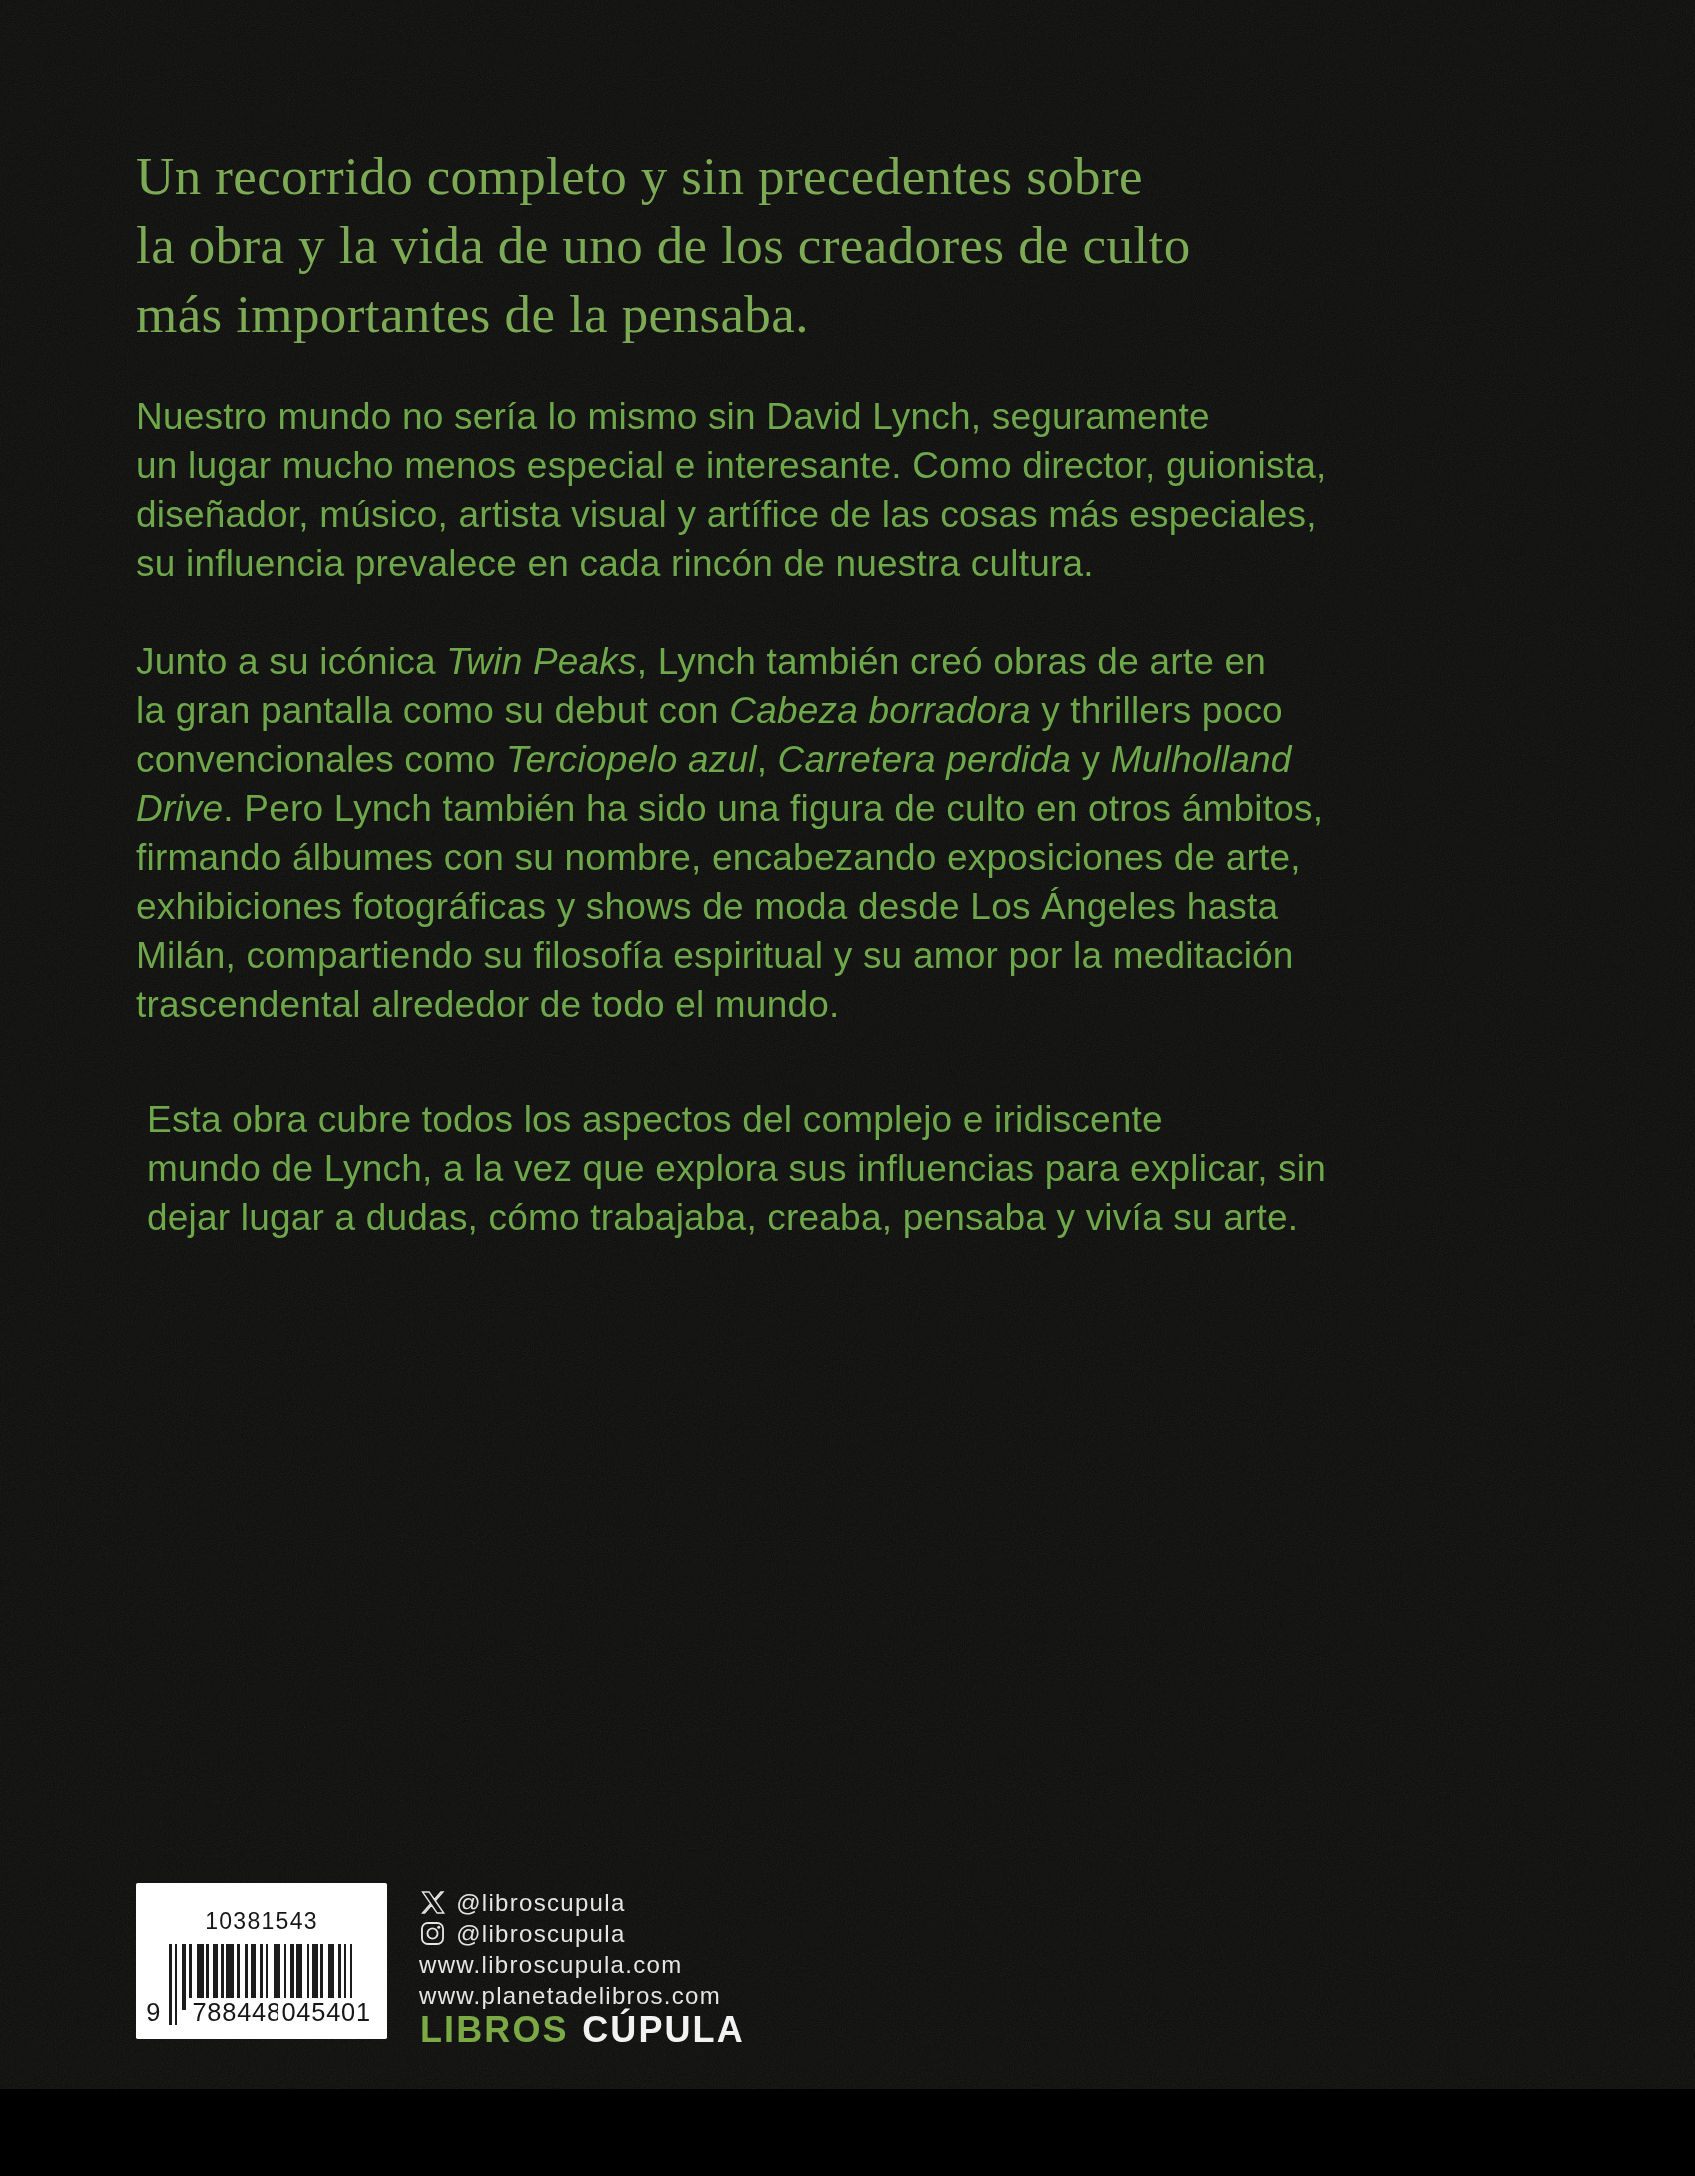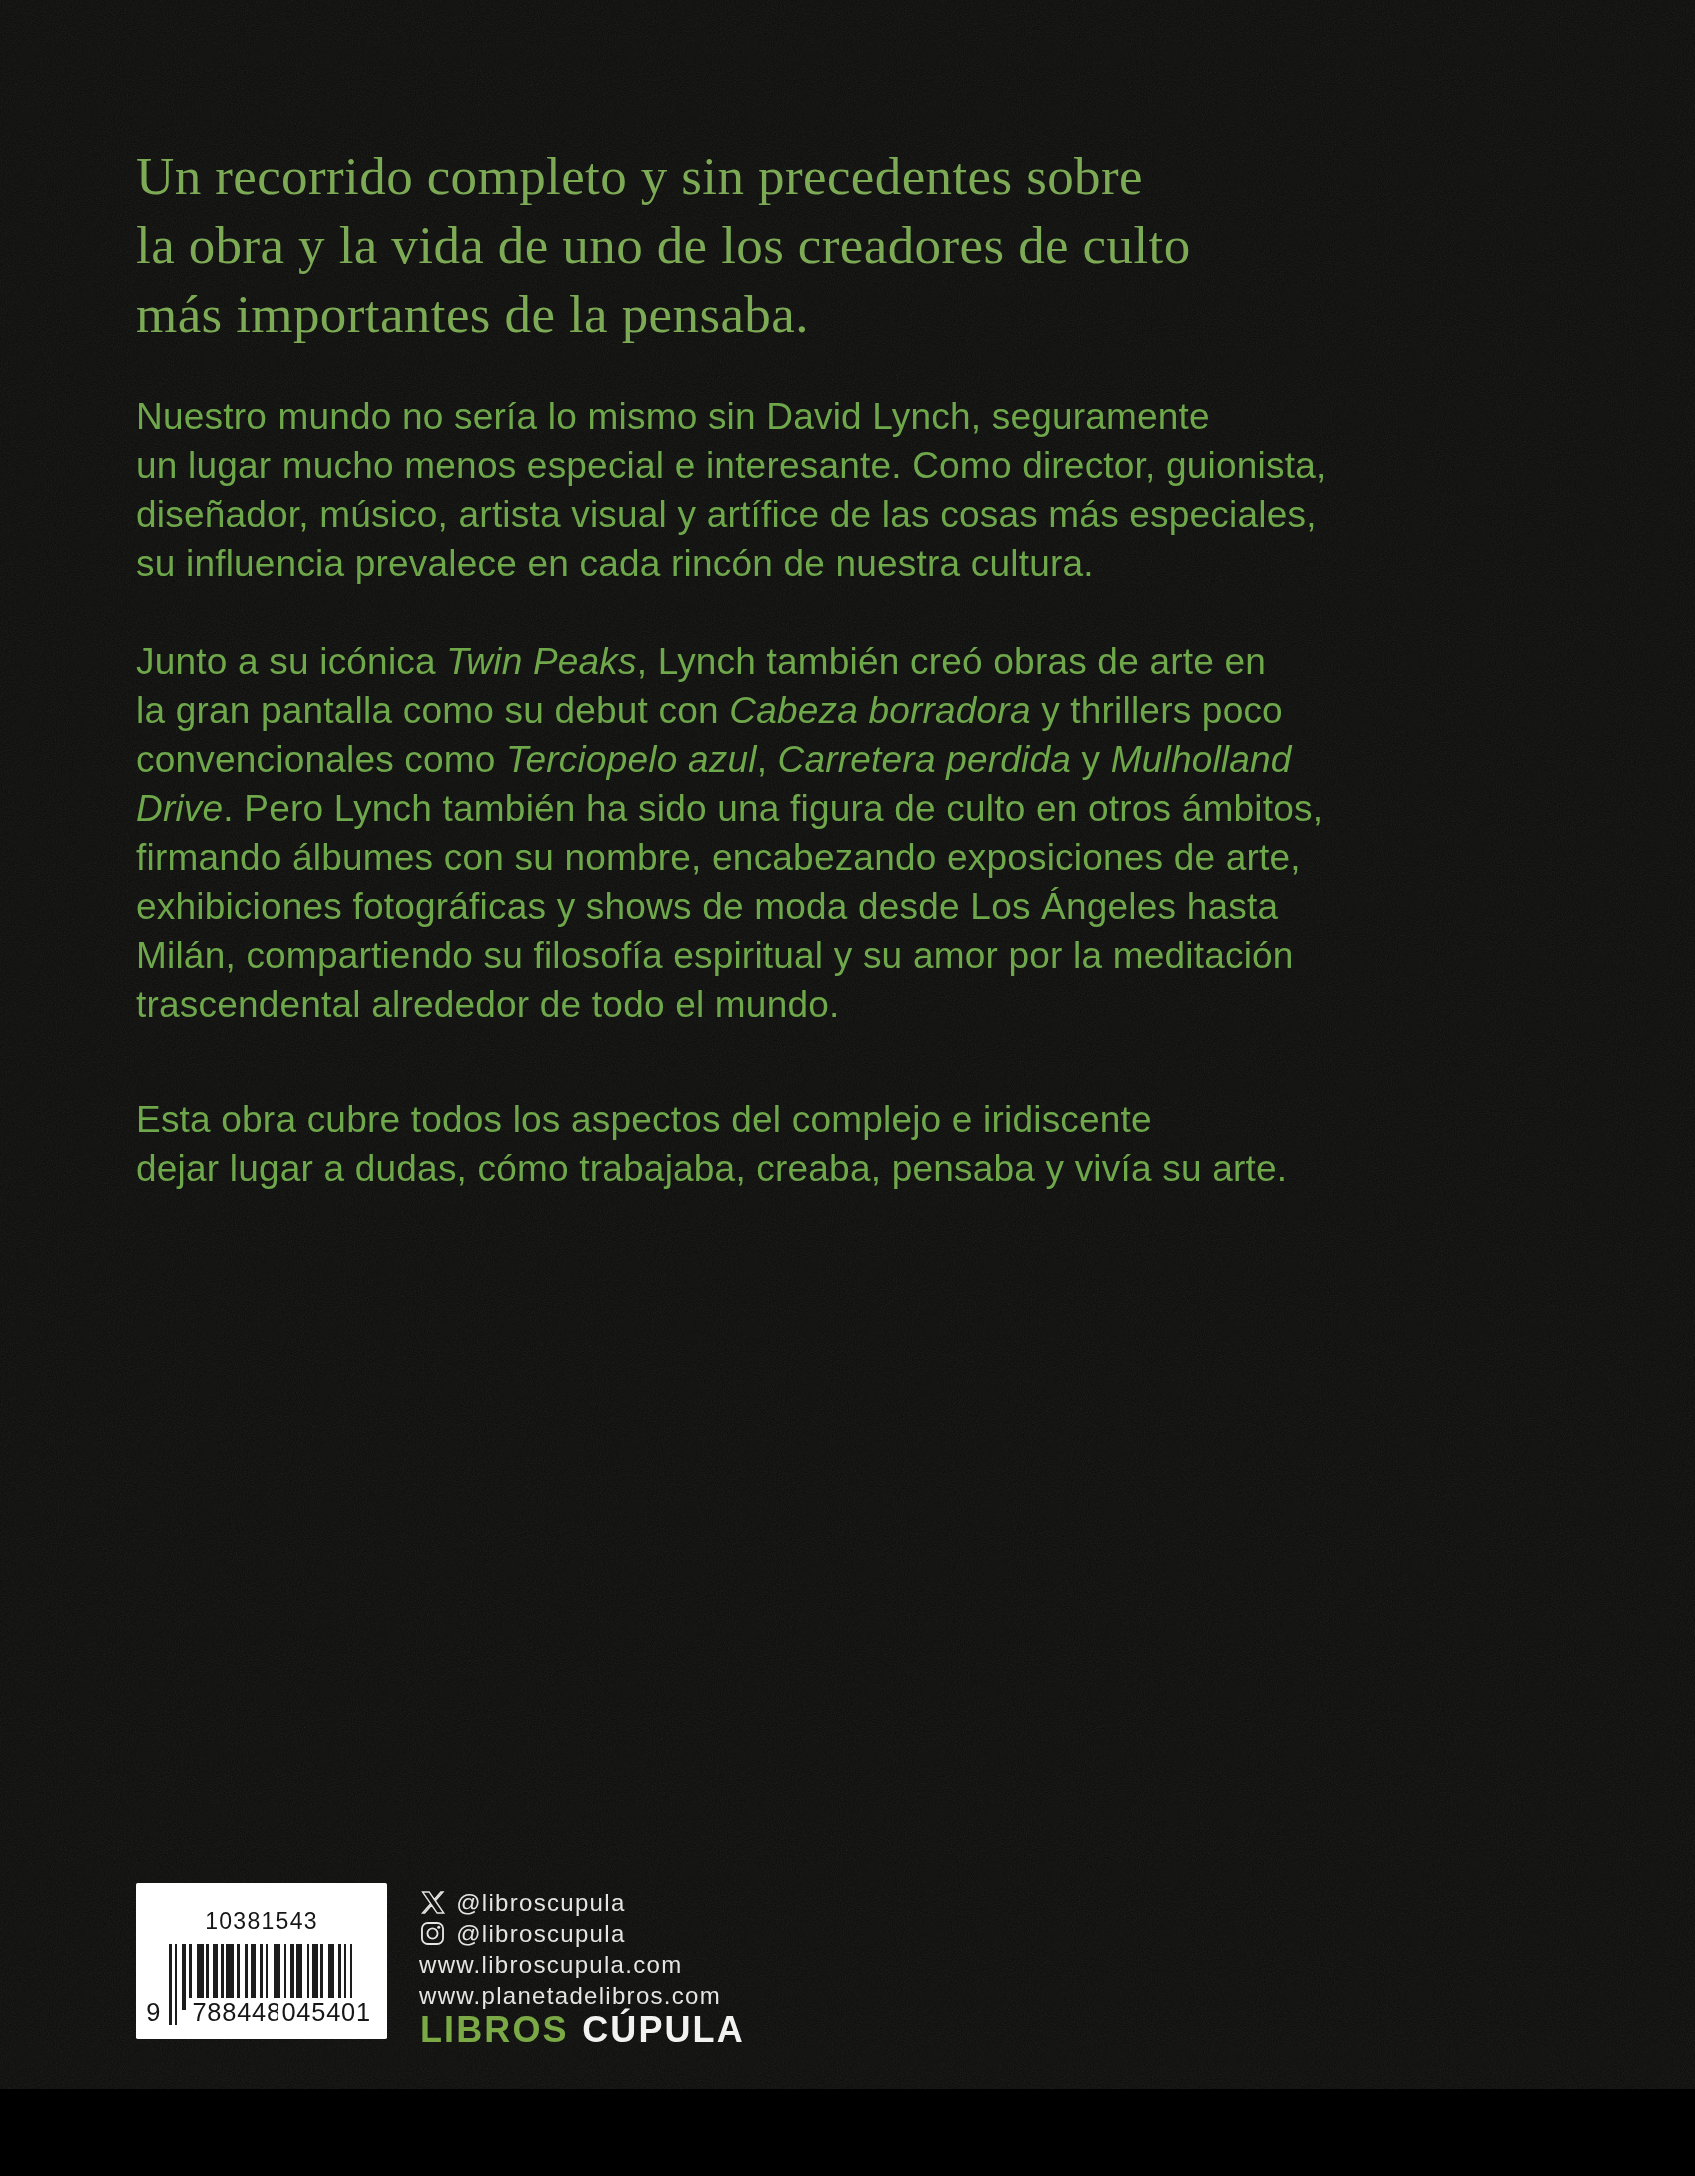--- a/index.html
+++ b/index.html
@@ -40,21 +40,21 @@
     left: 136px;
     color: #6fa74b;
     font-size: 37px;
     line-height: 49px;
     font-weight: 400;
     letter-spacing: 0.2px;
   }
   .para em { font-style: italic; }
   .p1 { top: 392px; }
   .p2 { top: 637px; }
-  .p3 { top: 1095px; }
+  .p3 { top: 1095px; margin-left: 11px; }
   
   .barcode {
     position: absolute;
     left: 136px;
     top: 1883px;
     width: 251px;
     height: 156px;
     background: #ffffff;
     border-radius: 1.7px;
     color: #161616;
@@ -161,20 +161,21 @@
     <div><span>convencionales como </span><em>Terciopelo azul</em><span>, </span><em>Carretera perdida</em><span> y </span><em>Mulholland</em></div>
     <div><em>Drive</em><span>. Pero Lynch también ha sido una figura de culto en otros ámbitos,</span></div>
     <div>firmando álbumes con su nombre, encabezando exposiciones de arte,</div>
     <div>exhibiciones fotográficas y shows de moda desde Los Ángeles hasta</div>
     <div>Milán, compartiendo su filosofía espiritual y su amor por la meditación</div>
     <div>trascendental alrededor de todo el mundo.</div>
   </div>
 
   <div class="para p3">
     <div>Esta obra cubre todos los aspectos del complejo e iridiscente</div>
+    <div>mundo de Lynch, a la vez que explora sus influencias para explicar, sin</div>
     <div>dejar lugar a dudas, cómo trabajaba, creaba, pensaba y vivía su arte.</div>
   </div>
 
   <div class="barcode">
     <div class="bc-num">10381543</div>
     <div class="bc-bars">
       <span class="t" style="width:2.5px;margin-right:3.4px"></span>
         <span class="t" style="width:2.5px;margin-right:5.1px"></span>
         <span style="width:3.4px;margin-right:3.4px"></span>
         <span style="width:2.5px;margin-right:5.1px"></span>

